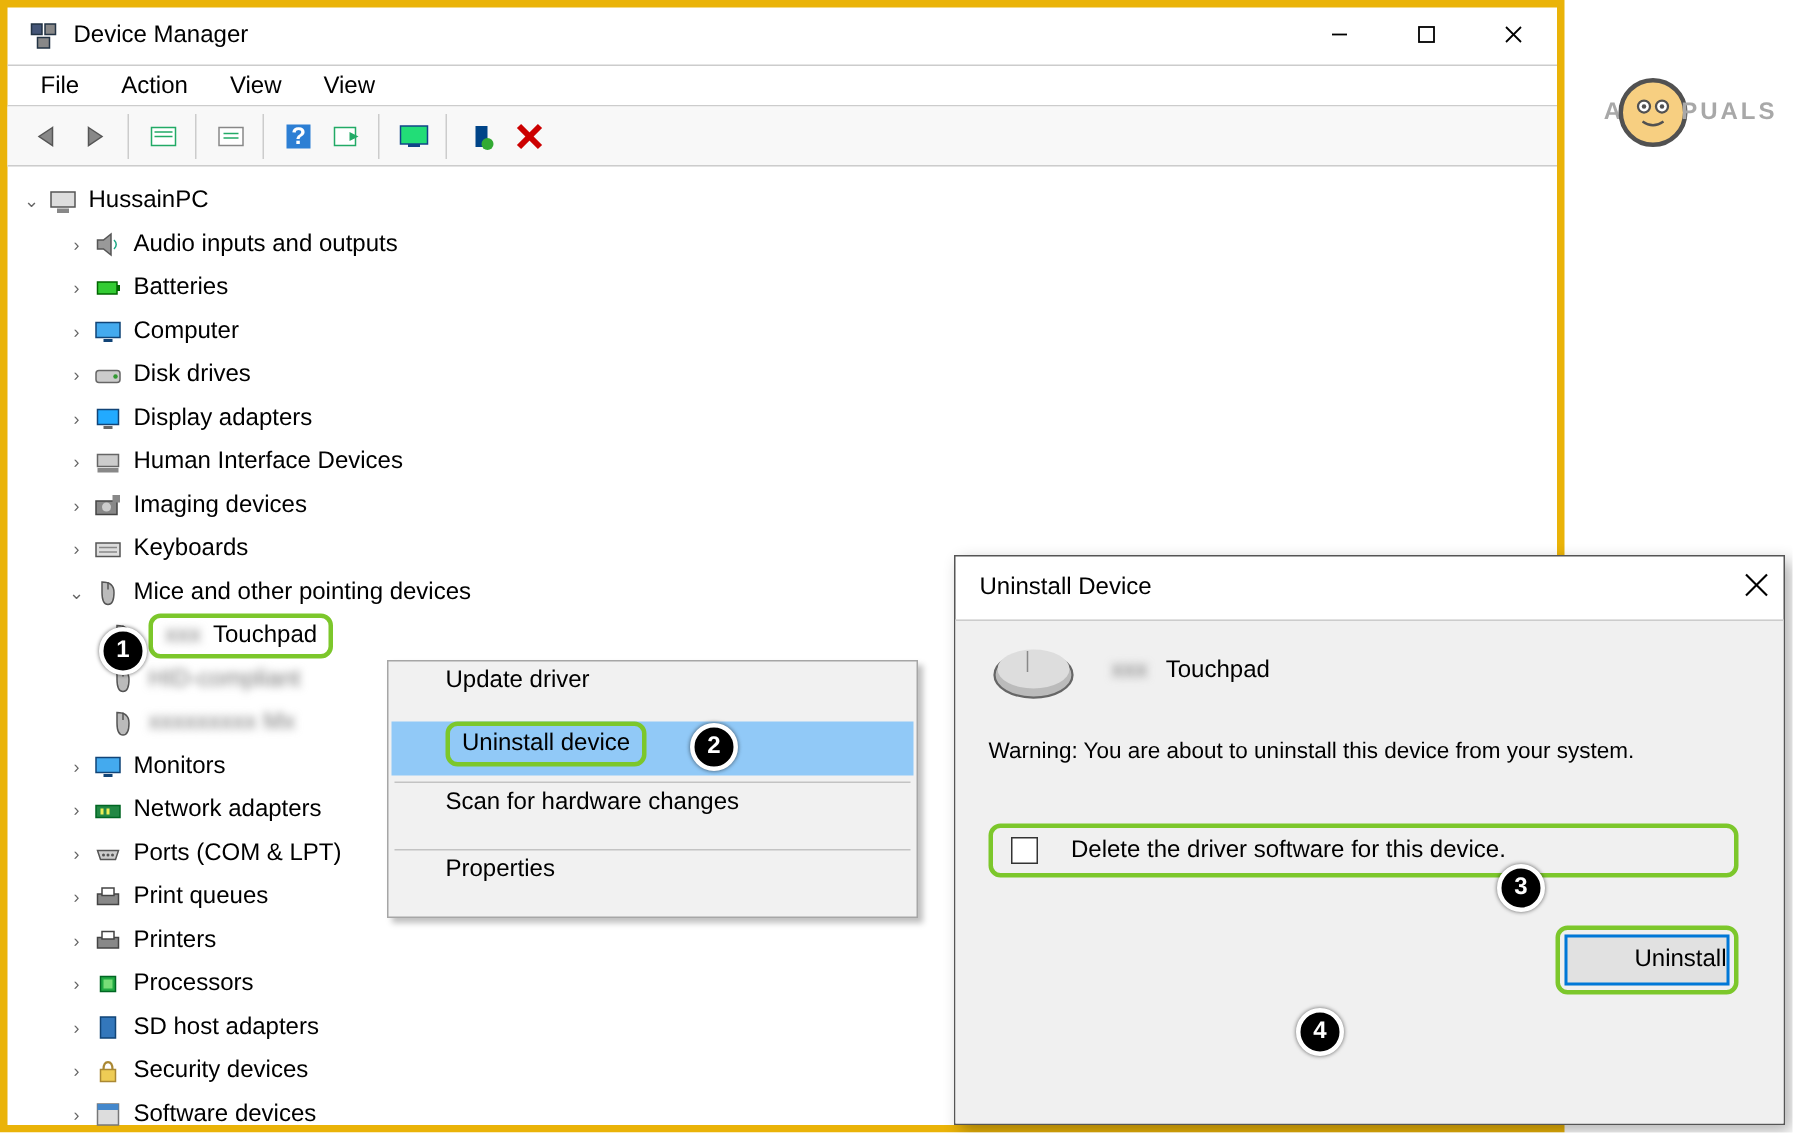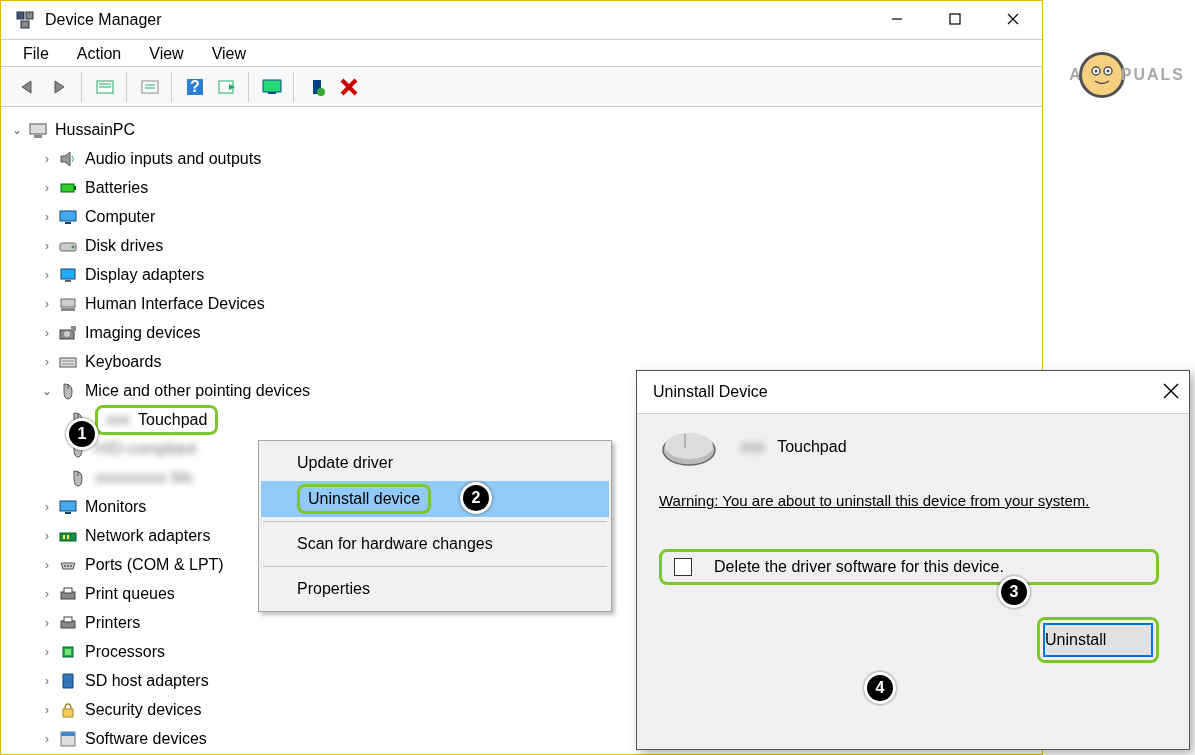--- a/index.html
+++ b/index.html
@@ -1,55 +1,55 @@
 <!DOCTYPE html>
 <html><head>
 <meta charset="utf-8">
 <style>
 *{box-sizing:border-box;margin:0;padding:0;font-family:"Segoe UI",Tahoma,sans-serif;font-size:16px;}
 body{background:#fff;width:1195px;height:755px;position:relative;overflow:hidden;}
-.window{width:1043px;height:755px;border:1px solid #eab308;position:relative;background:#fff;}
+.window{width:1043px;height:755px;border:5px solid #eab308;position:relative;background:#fff;}
 .titlebar{height:38px;display:flex;align-items:center;padding:0 4px;position:relative;}
 .titlebar .app-icon{width:20px;height:20px;margin:0 10px;display:flex;align-items:center;justify-content:center;}
 .titlebar .title{font-size:16px;}
 .win-controls{position:absolute;right:0;top:0;display:flex;}
 .win-btn{width:58px;height:36px;display:flex;align-items:center;justify-content:center;}
 .menubar{height:28px;display:flex;padding:3px 8px;border-top:1px solid #ccc;border-bottom:1px solid #ccc;text-align:center;}
 .menu-item{padding:2px 14px;font-size:16px;}
 .toolbar{height:40px;display:flex;align-items:center;padding:0 6px;gap:2px;background:#f8f8f8;border-bottom:1px solid #ccc;}
 .tool-group{display:flex;gap:2px;padding:0 6px;border-right:1px solid #ccc;height:30px;align-items:center;}
 .tool-btn{width:30px;height:26px;display:flex;align-items:center;justify-content:center;border:1px solid transparent;}
 .tree{padding:8px 4px;}
 .tree-row{display:flex;align-items:center;height:29px;padding-left:4px;white-space:nowrap;}
 .tree-row .arrow{width:16px;font-size:12px;text-align:center;color:#666;}
 .tree-row .node-icon{width:22px;height:22px;margin:0 6px 0 2px;display:flex;align-items:center;justify-content:center;}
 .tree-row .node-label{font-size:16px;}
 .indent-1{padding-left:34px;}
 .indent-2{padding-left:60px;}
 .highlight-green{border:3px solid #7cc72b;border-radius:8px;padding:0 8px;display:inline-flex;align-items:center;height:30px;}
 .callout{position:absolute;width:32px;height:32px;border-radius:50%;background:#000;border:3px solid #fff;color:#fff;font-weight:bold;display:flex;align-items:center;justify-content:center;font-size:17px;box-shadow:0 0 3px rgba(0,0,0,.6);z-index:30;}
 .context-menu{position:absolute;left:258px;top:440px;width:354px;background:#f1f1f1;border:1px solid #a6a6a6;box-shadow:3px 3px 4px rgba(0,0,0,.25);padding:4px 2px;z-index:20;}
-.cm-item{height:36px;display:flex;align-items:center;padding-left:36px;font-size:17px;}
+.cm-item{height:36px;display:flex;align-items:flex-start;padding-left:36px;font-size:17px;}
 .cm-sep{height:1px;background:#c3c3c3;margin:4px 2px;}
 .cm-selected{background:#91c9f7;}
 .cm-selected .highlight-green{background:transparent;}
 .watermark{position:absolute;top:52px;right:10px;z-index:15;font-size:38px;font-weight:900;color:#999;letter-spacing:2px;display:flex;align-items:center;opacity:.85;}
 .watermark .face{width:46px;height:46px;border-radius:50%;background:#f6c76c;border:3px solid #333;display:inline-flex;align-items:center;justify-content:center;font-size:26px;margin:0 -4px;}
 .wsx{position:absolute;bottom:6px;right:10px;font-size:13px;color:#bbb;z-index:4;}
 .dialog{position:absolute;left:636px;top:370px;width:554px;height:380px;border:1px solid #555;box-shadow:4px 4px 10px rgba(0,0,0,.3);background:#fff;z-index:25;}
 .dialog-title{height:42px;display:flex;align-items:center;padding:0 16px;font-size:16px;position:relative;}
 .dialog-close{position:absolute;right:10px;top:10px;font-size:20px;}
 .dialog-body{padding:12px 22px;background:#f0f0f0;height:calc(100% - 42px);border-top:1px solid #ccc;}
 .dlg-device{display:flex;align-items:center;gap:20px;margin-bottom:24px;}
 .dlg-mouse-icon{width:62px;height:42px;}
-.dlg-warn{font-size:15px;margin-bottom:40px;text-decoration:underline;}
+.dlg-warn{font-size:15px;margin-bottom:40px;}
 .dlg-check-row{display:flex;align-items:center;gap:22px;border:3px solid #7cc72b;border-radius:8px;padding:6px 12px;margin-bottom:32px;width:500px;}
 .dlg-check{width:18px;height:18px;border:1px solid #333;background:#fff;}
 .dlg-buttons{display:flex;gap:14px;justify-content:flex-end;padding-right:8px;}
-.dlg-btn{width:110px;height:34px;border:1px solid #999;background:#e1e1e1;display:flex;align-items:center;justify-content:flex-start;font-size:16px;}
+.dlg-btn{width:110px;height:34px;border:1px solid #999;background:#e1e1e1;display:flex;align-items:center;justify-content:flex-end;font-size:16px;}
 .dlg-btn.primary{border:2px solid #0078d7;}
 .btn-hl{border:3px solid #7cc72b;border-radius:8px;display:inline-flex;padding:3px;}
 .blur{filter:blur(3px);color:#777;}
 </style>
 </head>
 <body>
 
 <div class="window">
 
   <div class="titlebar">

